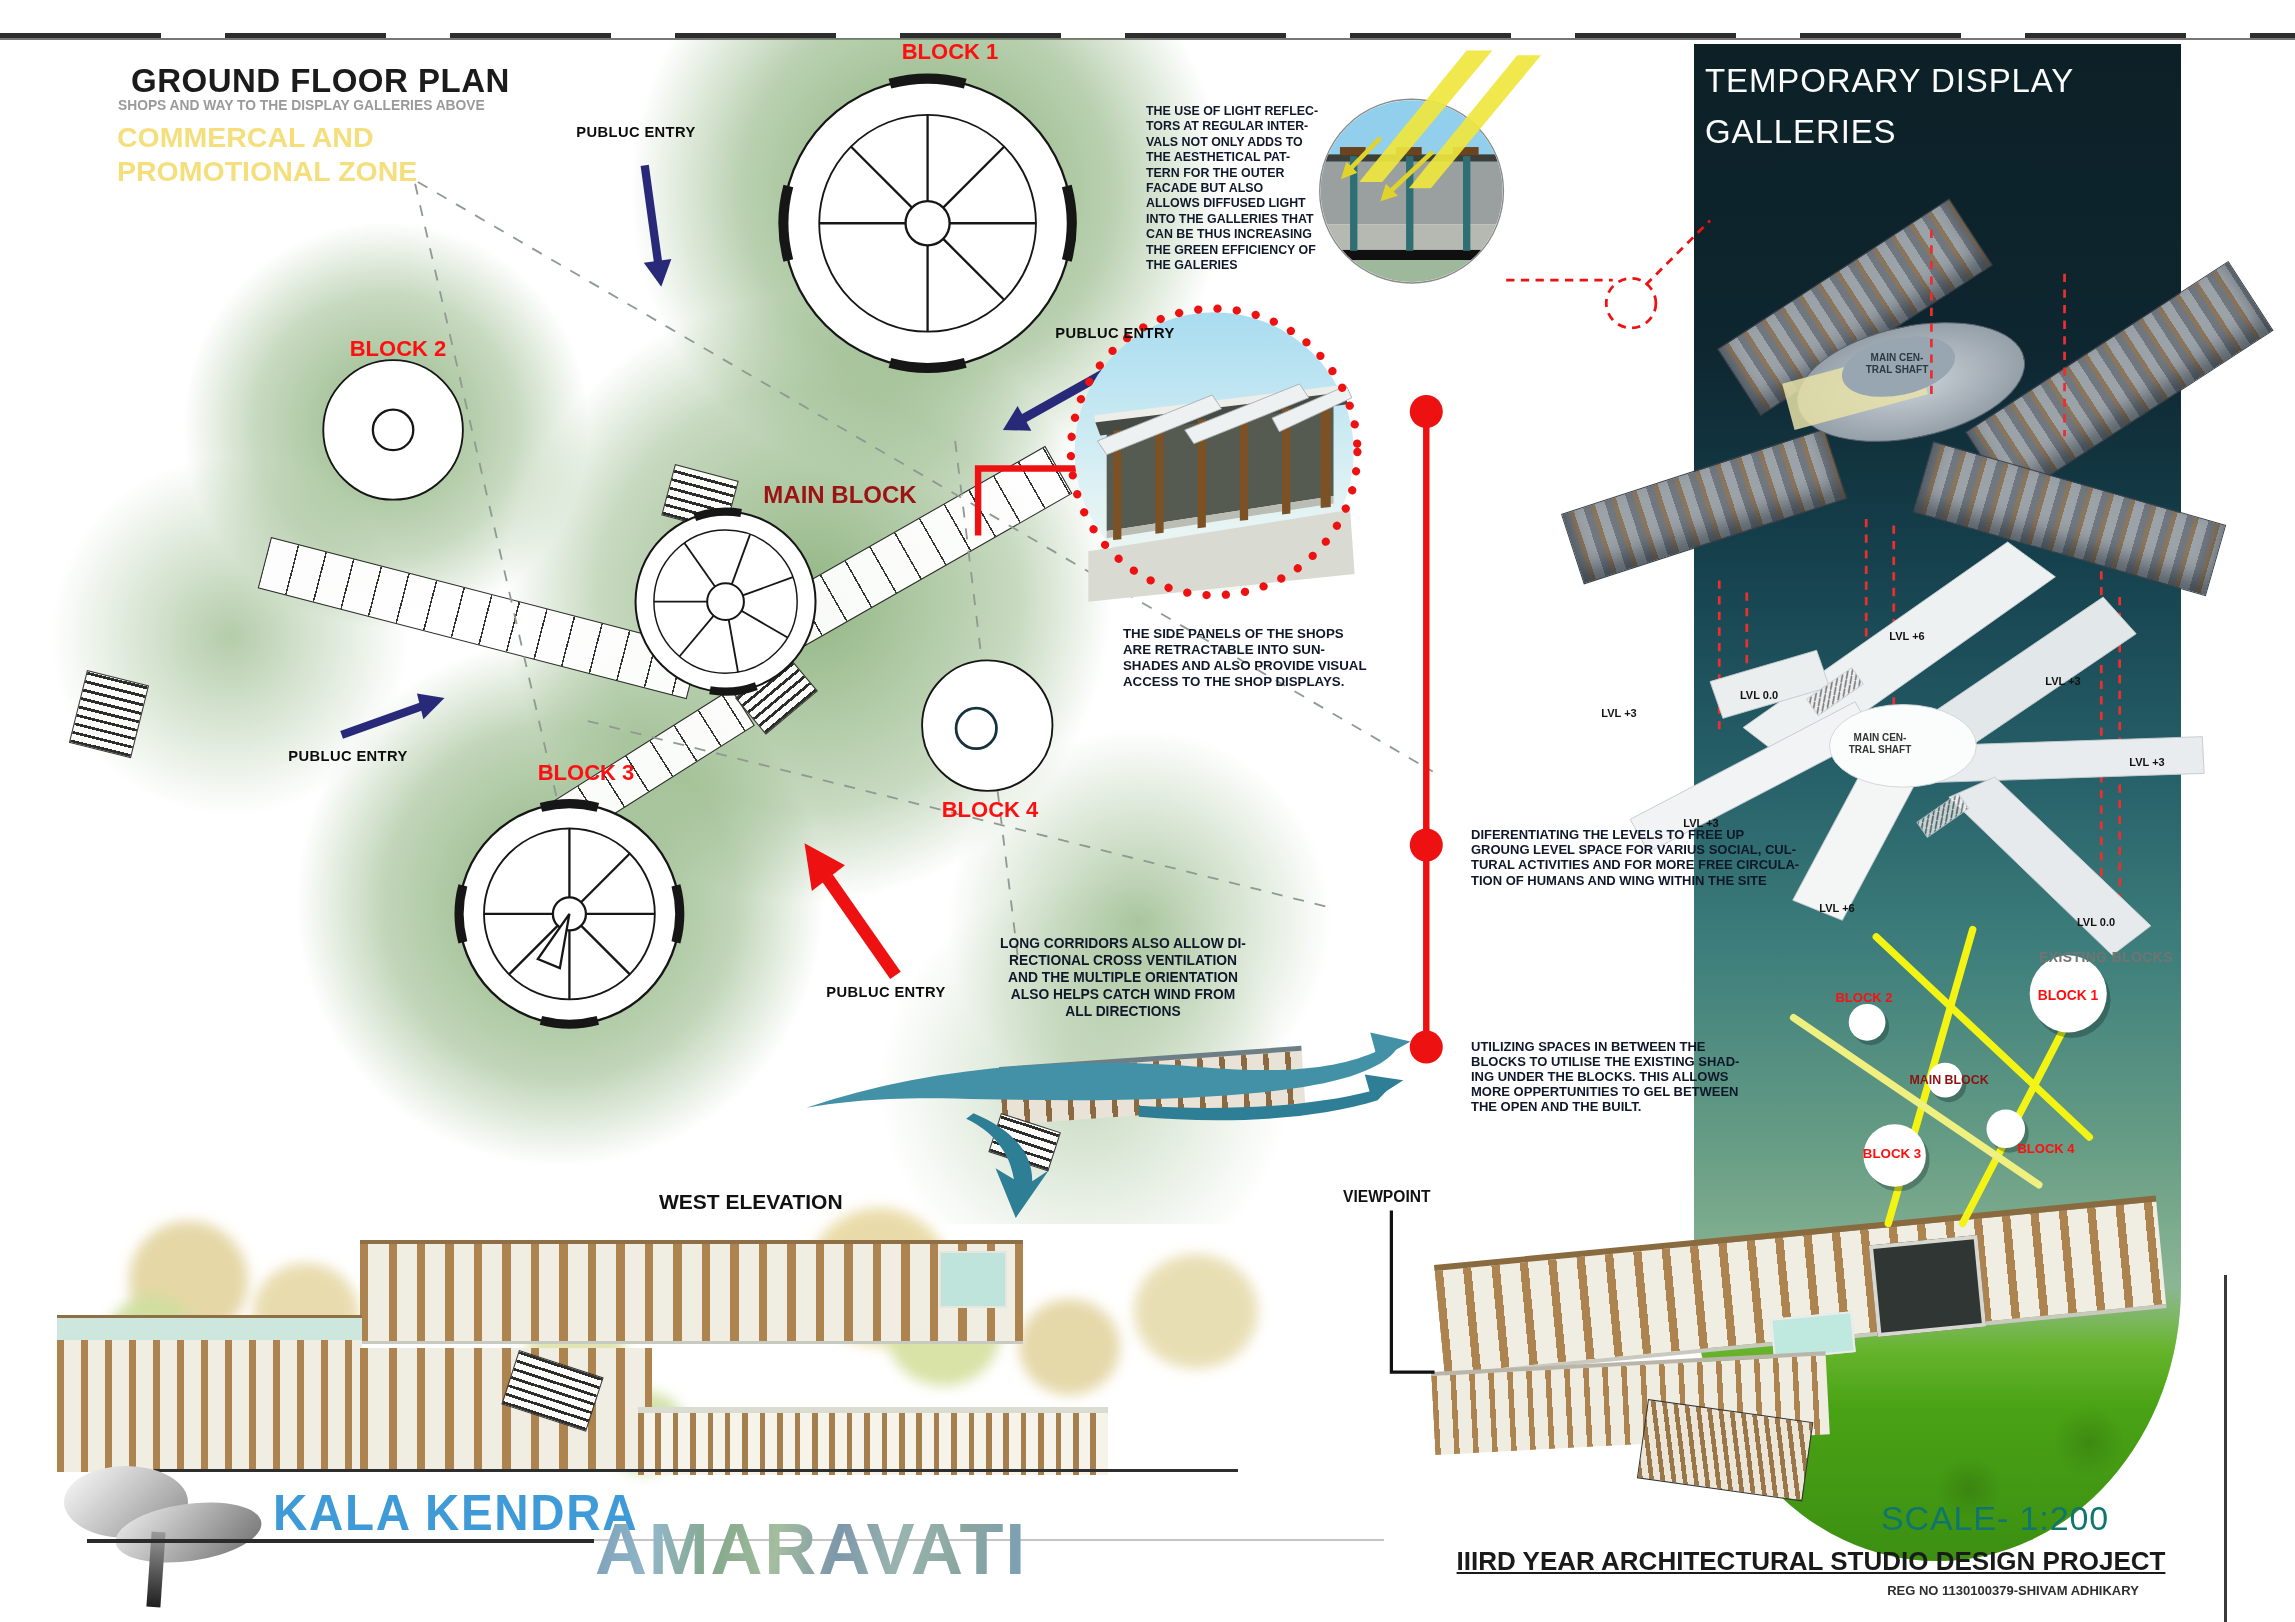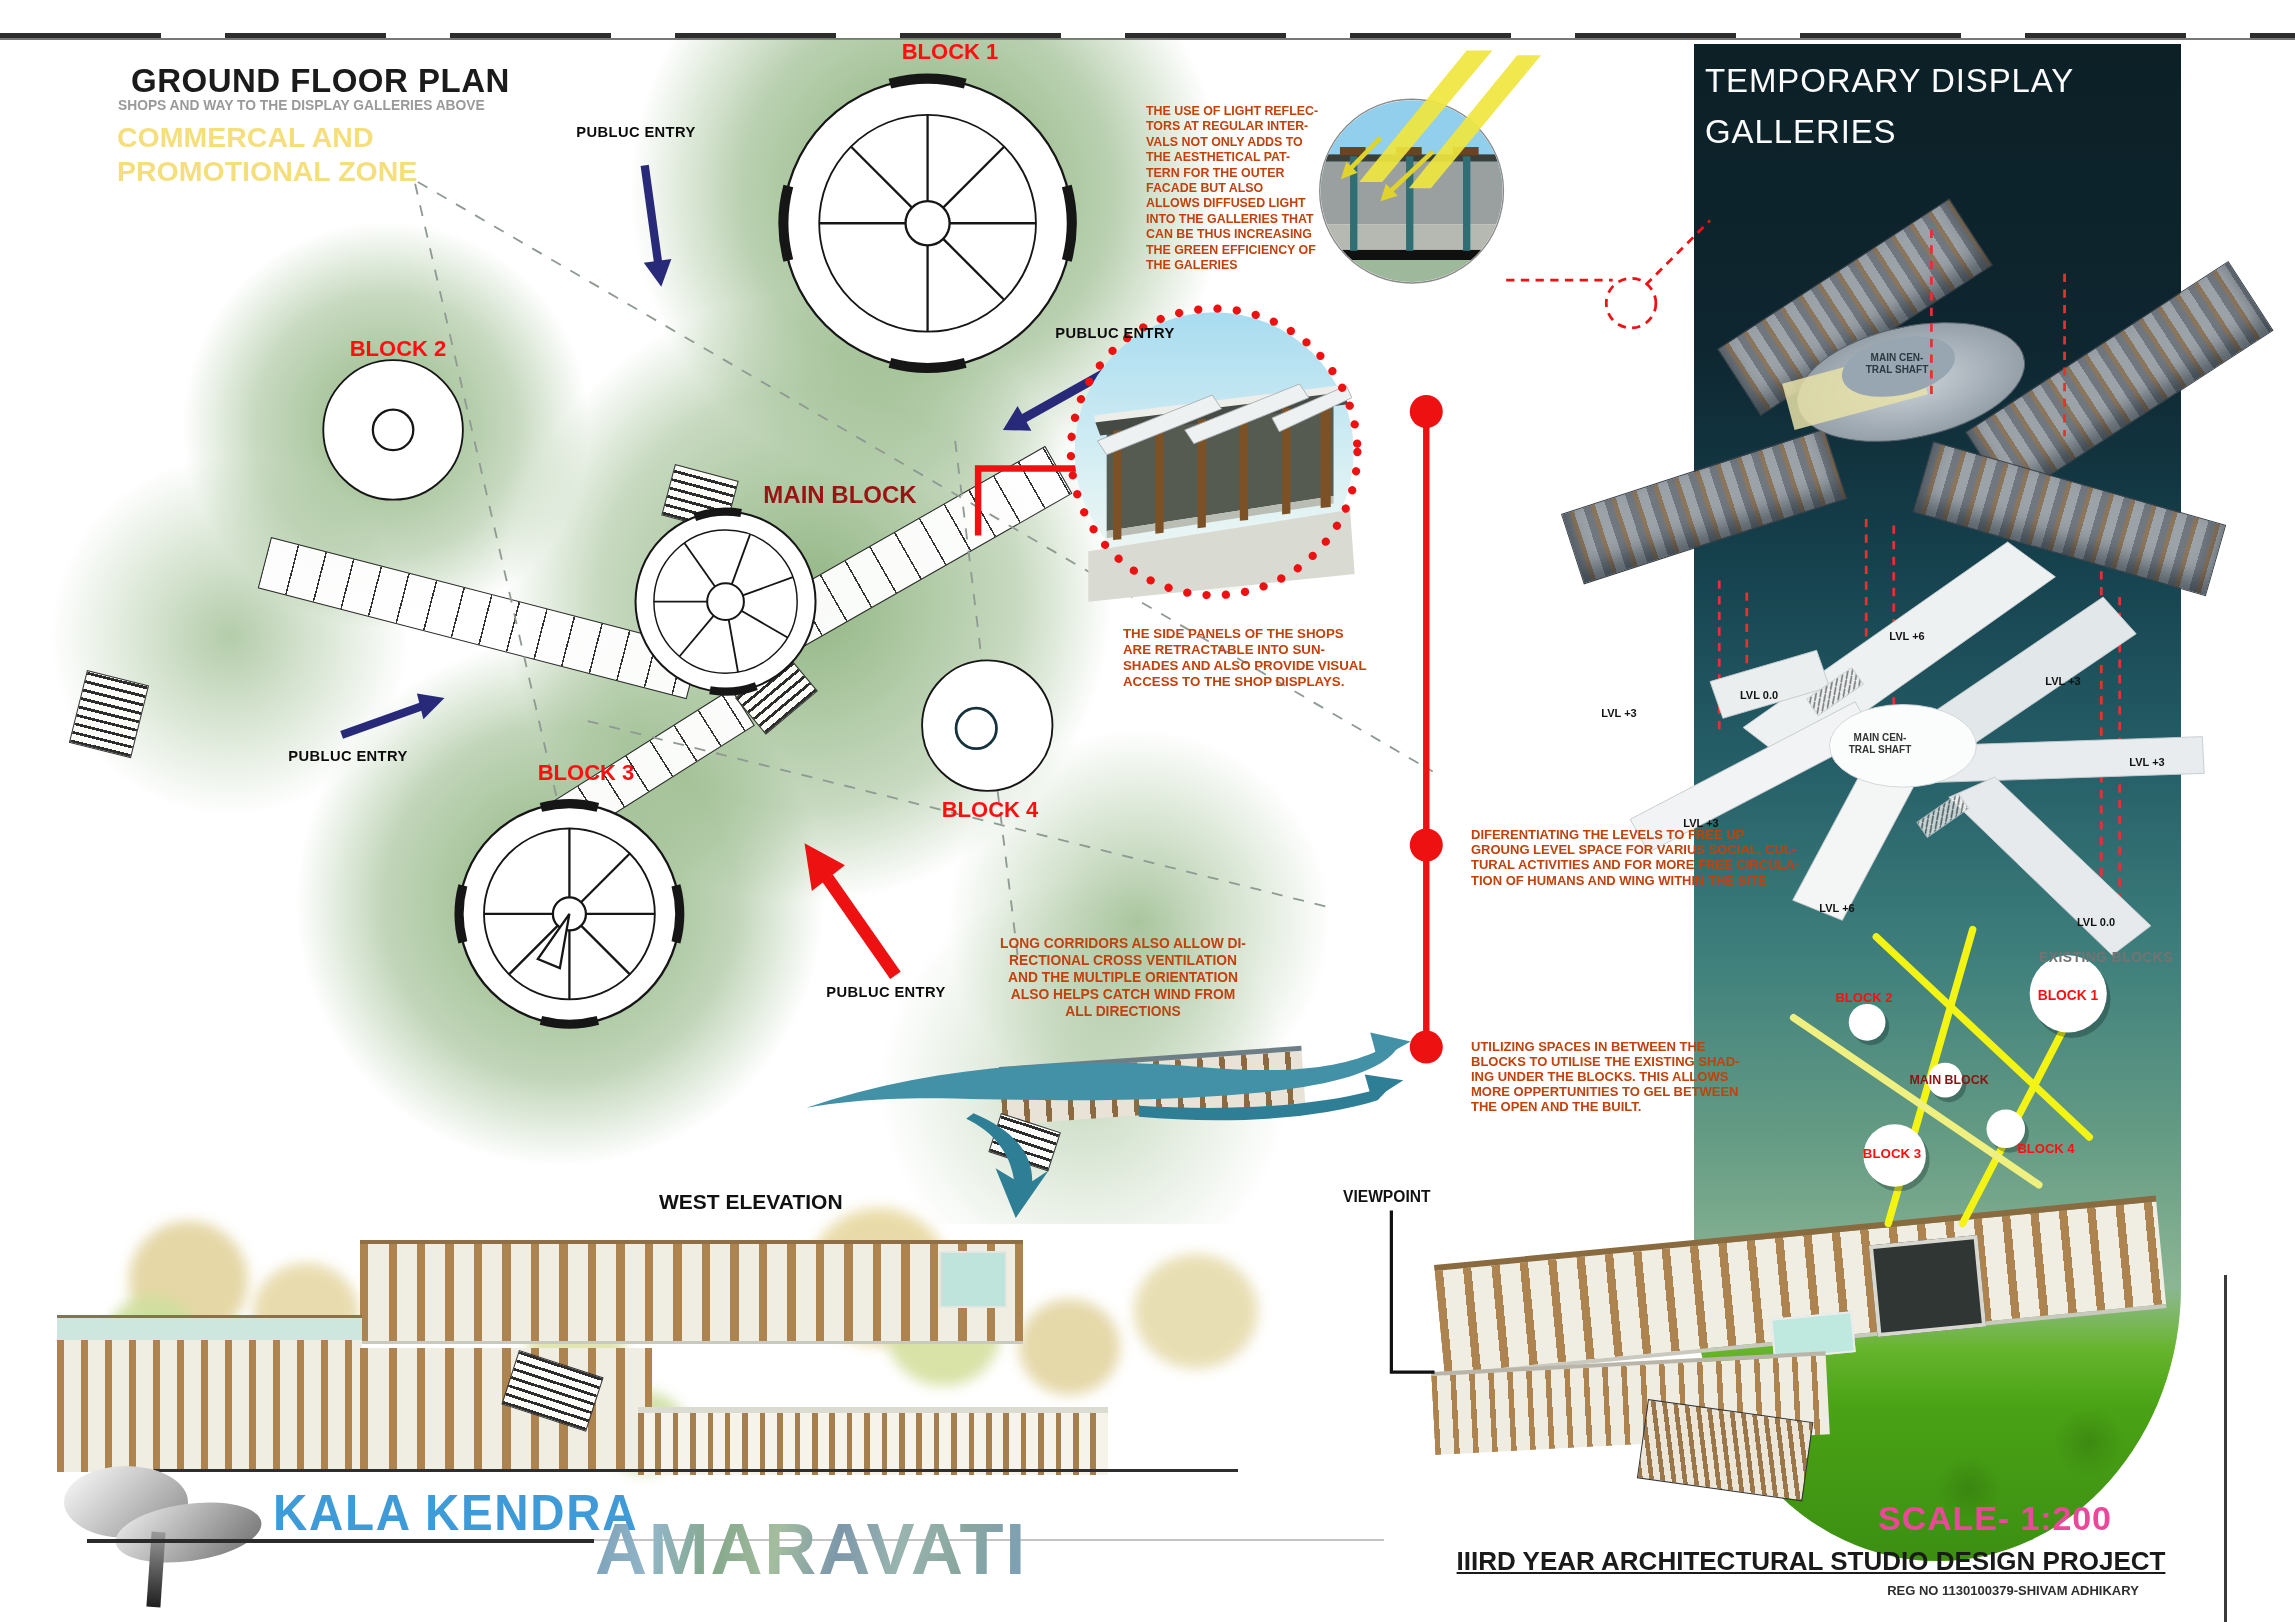--- a/index.html
+++ b/index.html
@@ -1,20 +1,20 @@
 <!DOCTYPE html>
 <html style="font-size:14.7px"><head>
 <meta charset="utf-8">
 <style>
   html,body{margin:0;padding:0;background:#fff}
   .sheet{position:relative;width:2296px;height:1623px;background:#ffffff;overflow:hidden;
          font-family:"Liberation Sans",sans-serif;color:#111}
   .abs{position:absolute}
   .pre{white-space:pre-line}
-  .note{font-weight:bold;font-size:12.4px;line-height:15.4px;color:#c2410c;white-space:pre-line}
+  .note{font-weight:bold;font-size:12.4px;line-height:15.4px;color:#0f172a;white-space:pre-line}
   .entry{font-weight:bold;font-size:14.7px;letter-spacing:0.4px;color:#0c0c0c;white-space:nowrap}
   .redlabel{font-weight:bold;color:#fe0f0f;white-space:nowrap}
   .lvl{font-weight:bold;font-size:11px;color:#111;white-space:nowrap;transform:translateX(-50%)}
   .ctr{transform:translateX(-50%);text-align:center}
   .bar{position:absolute;border:1.5px solid #2a2a2a;background:
        repeating-linear-gradient(90deg, rgba(255,255,255,.95) 0 27px, #333 27px 28.5px);transform-origin:left top}
   .stair{position:absolute;background:repeating-linear-gradient(0deg,#2c2c2c 0 2.8px,#fbfbf8 2.8px 8.7px);
          border:0.9px solid #333;transform-origin:left top}
   .rib{position:absolute;transform-origin:left top;border:0.9px solid #39424a;
        background:repeating-linear-gradient(90deg,#70777f 0 7.3px,#8a755d 7.3px 12px,#9ba2a8 12px 22px);
@@ -410,19 +410,19 @@
 
   <div class="abs" style="left:64px;top:1466px;width:124px;height:72px;border-radius:50%;background:linear-gradient(135deg,#fdfdfd,#8b8b8b)"></div>
   <div class="abs" style="left:115px;top:1504px;width:147px;height:57px;border-radius:50%;transform:rotate(-8deg);background:linear-gradient(140deg,#efefef,#6e6e6e)"></div>
   <div class="abs" style="left:149px;top:1532px;width:13.8px;height:75px;background:linear-gradient(#9a9a9a,#1f1f1f);transform:rotate(4deg)"></div>
   <div class="abs" style="left:87px;top:1539px;width:507px;height:3.7px;background:#2b2b2b"></div>
   <div class="abs" style="left:594px;top:1539px;width:790px;height:1.8px;background:#c4c4c4"></div>
   <div class="abs" style="left:273px;top:1484px;font-size:50px;font-weight:bold;letter-spacing:1.8px;color:#3f9bd8;transform:scaleX(.95);transform-origin:left">KALA KENDRA</div>
   <div class="abs" style="left:595px;top:1508px;font-size:72px;font-weight:bold;letter-spacing:1.8px;white-space:nowrap;
               background:linear-gradient(100deg,#7aa4c0 0%,#9ec7d8 14%,#88b07a 28%,#b9d29a 42%,#7d98aa 56%,#a8c4b2 70%,#8fae9a 84%,#7aa4c0 100%);
               -webkit-background-clip:text;background-clip:text;color:rgba(125,152,170,.35)">AMARAVATI</div>
-  <div class="abs ctr" style="left:1995px;top:1499px;font-size:34px;font-weight:bold;letter-spacing:0.9px;color:#ec4899;white-space:nowrap">SCALE- 1:200</div>
+  <div class="abs ctr" style="left:1995px;top:1499px;font-size:34px;font-weight:normal;letter-spacing:0.9px;color:#0f766e;white-space:nowrap">SCALE- 1:200</div>
   <div class="abs ctr" style="left:1811px;top:1546px;font-size:26px;font-weight:bold;color:#1a1a1a;text-decoration:underline;white-space:nowrap">IIIRD YEAR ARCHITECTURAL STUDIO DESIGN PROJECT</div>
   <div class="abs ctr" style="left:2013px;top:1583px;font-size:13px;font-weight:bold;color:#2e2e2e;white-space:nowrap">REG NO  1130100379-SHIVAM ADHIKARY</div>
 
   <div class="abs" style="left:2224px;top:1275px;width:2.8px;height:348px;background:#3a3a3a"></div>
 </div>
 
 
 </body></html>

